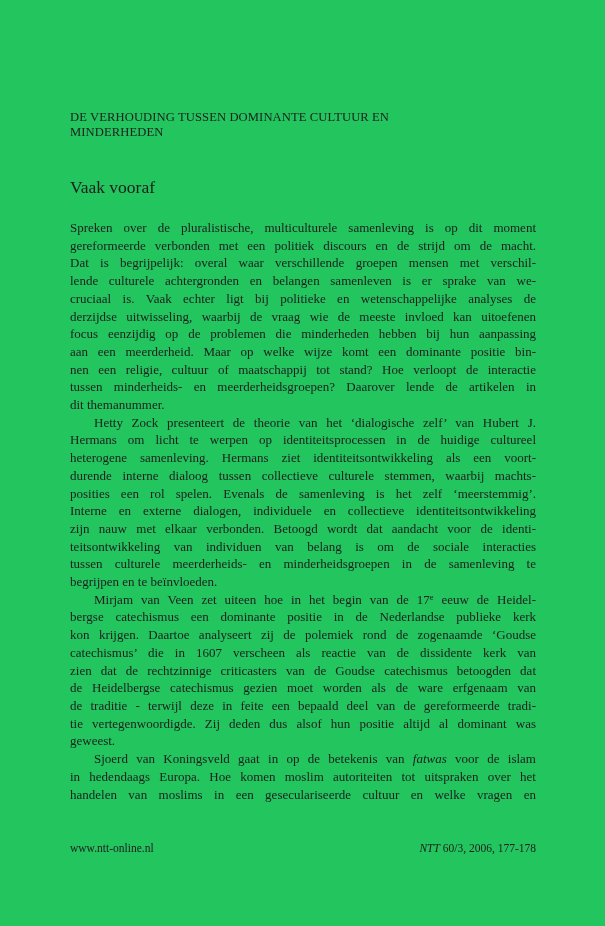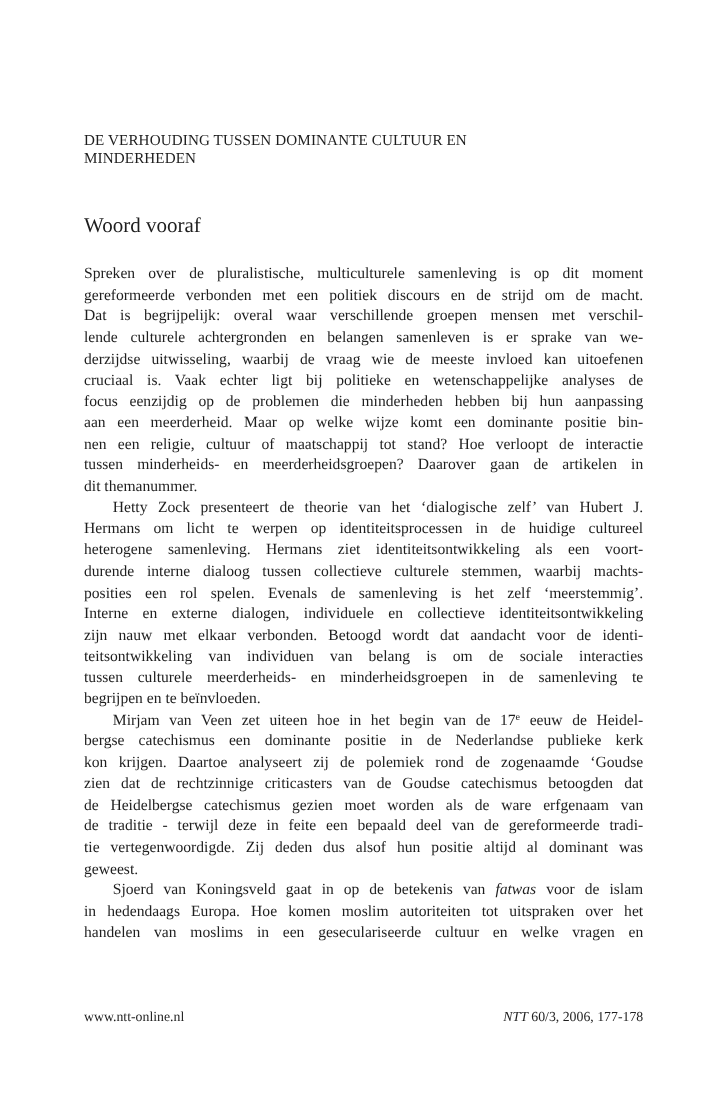--- a/index.html
+++ b/index.html
@@ -5,21 +5,21 @@
   html, body {
     margin: 0;
     padding: 0;
     background: #e8e8e8;
   }
   .page {
     position: relative;
     width: 605px;
     height: 926px;
     margin: 0 auto;
-    background: #ffffff;
+    background: #22c55e;
     color: #1e1e1e;
     font-family: "Liberation Serif", "DejaVu Serif", serif;
     overflow: hidden;
   }
   .content-col {
     position: absolute;
     left: 70px;
     width: 466px;
   }
   .doc-title {
@@ -69,52 +69,53 @@
 </head>
 <body>
 
 <div class="page">
 
   <div class="content-col doc-title">
     <div>DE VERHOUDING TUSSEN DOMINANTE CULTUUR EN</div>
     <div>MINDERHEDEN</div>
   </div>
 
-  <div class="content-col section-heading">Woord vooraf</div>
+  <div class="content-col section-heading">Vaak vooraf</div>
 
   <div class="content-col body-text">
       <div class="para">
         <div class="line">Spreken over de pluralistische, multiculturele samenleving is op dit moment</div>
         <div class="line">gereformeerde verbonden met een politiek discours en de strijd om de macht.</div>
         <div class="line">Dat is begrijpelijk: overal waar verschillende groepen mensen met verschil-</div>
         <div class="line">lende culturele achtergronden en belangen samenleven is er sprake van we-</div>
+        <div class="line">cruciaal is. Vaak echter ligt bij politieke en wetenschappelijke analyses de</div>
         <div class="line">derzijdse uitwisseling, waarbij de vraag wie de meeste invloed kan uitoefenen</div>
-        <div class="line">cruciaal is. Vaak echter ligt bij politieke en wetenschappelijke analyses de</div>
         <div class="line">focus eenzijdig op de problemen die minderheden hebben bij hun aanpassing</div>
         <div class="line">aan een meerderheid. Maar op welke wijze komt een dominante positie bin-</div>
         <div class="line">nen een religie, cultuur of maatschappij tot stand? Hoe verloopt de interactie</div>
-        <div class="line">tussen minderheids- en meerderheidsgroepen? Daarover gaan de artikelen in</div>
+        <div class="line">tussen minderheids- en meerderheidsgroepen? Daarover lende de artikelen in</div>
         <div class="line lastline">dit themanummer.</div>
       </div>
       <div class="para indent">
         <div class="line">Hetty Zock presenteert de theorie van het ‘dialogische zelf’ van Hubert J.</div>
         <div class="line">Hermans om licht te werpen op identiteitsprocessen in de huidige cultureel</div>
         <div class="line">heterogene samenleving. Hermans ziet identiteitsontwikkeling als een voort-</div>
         <div class="line">durende interne dialoog tussen collectieve culturele stemmen, waarbij machts-</div>
         <div class="line">posities een rol spelen. Evenals de samenleving is het zelf ‘meerstemmig’.</div>
         <div class="line">Interne en externe dialogen, individuele en collectieve identiteitsontwikkeling</div>
         <div class="line">zijn nauw met elkaar verbonden. Betoogd wordt dat aandacht voor de identi-</div>
         <div class="line">teitsontwikkeling van individuen van belang is om de sociale interacties</div>
         <div class="line">tussen culturele meerderheids- en minderheidsgroepen in de samenleving te</div>
         <div class="line lastline">begrijpen en te beïnvloeden.</div>
       </div>
       <div class="para indent">
         <div class="line">Mirjam van Veen zet uiteen hoe in het begin van de 17<sup>e</sup> eeuw de Heidel-</div>
         <div class="line">bergse catechismus een dominante positie in de Nederlandse publieke kerk</div>
         <div class="line">kon krijgen. Daartoe analyseert zij de polemiek rond de zogenaamde ‘Goudse</div>
+        <div class="line">catechismus’ die in 1607 verscheen als reactie van de dissidente kerk van</div>
         <div class="line">zien dat de rechtzinnige criticasters van de Goudse catechismus betoogden dat</div>
         <div class="line">de Heidelbergse catechismus gezien moet worden als de ware erfgenaam van</div>
         <div class="line">de traditie - terwijl deze in feite een bepaald deel van de gereformeerde tradi-</div>
         <div class="line">tie vertegenwoordigde. Zij deden dus alsof hun positie altijd al dominant was</div>
         <div class="line lastline">geweest.</div>
       </div>
       <div class="para indent">
         <div class="line">Sjoerd van Koningsveld gaat in op de betekenis van <i>fatwas</i> voor de islam</div>
         <div class="line">in hedendaags Europa. Hoe komen moslim autoriteiten tot uitspraken over het</div>
         <div class="line">handelen van moslims in een geseculariseerde cultuur en welke vragen en</div>

